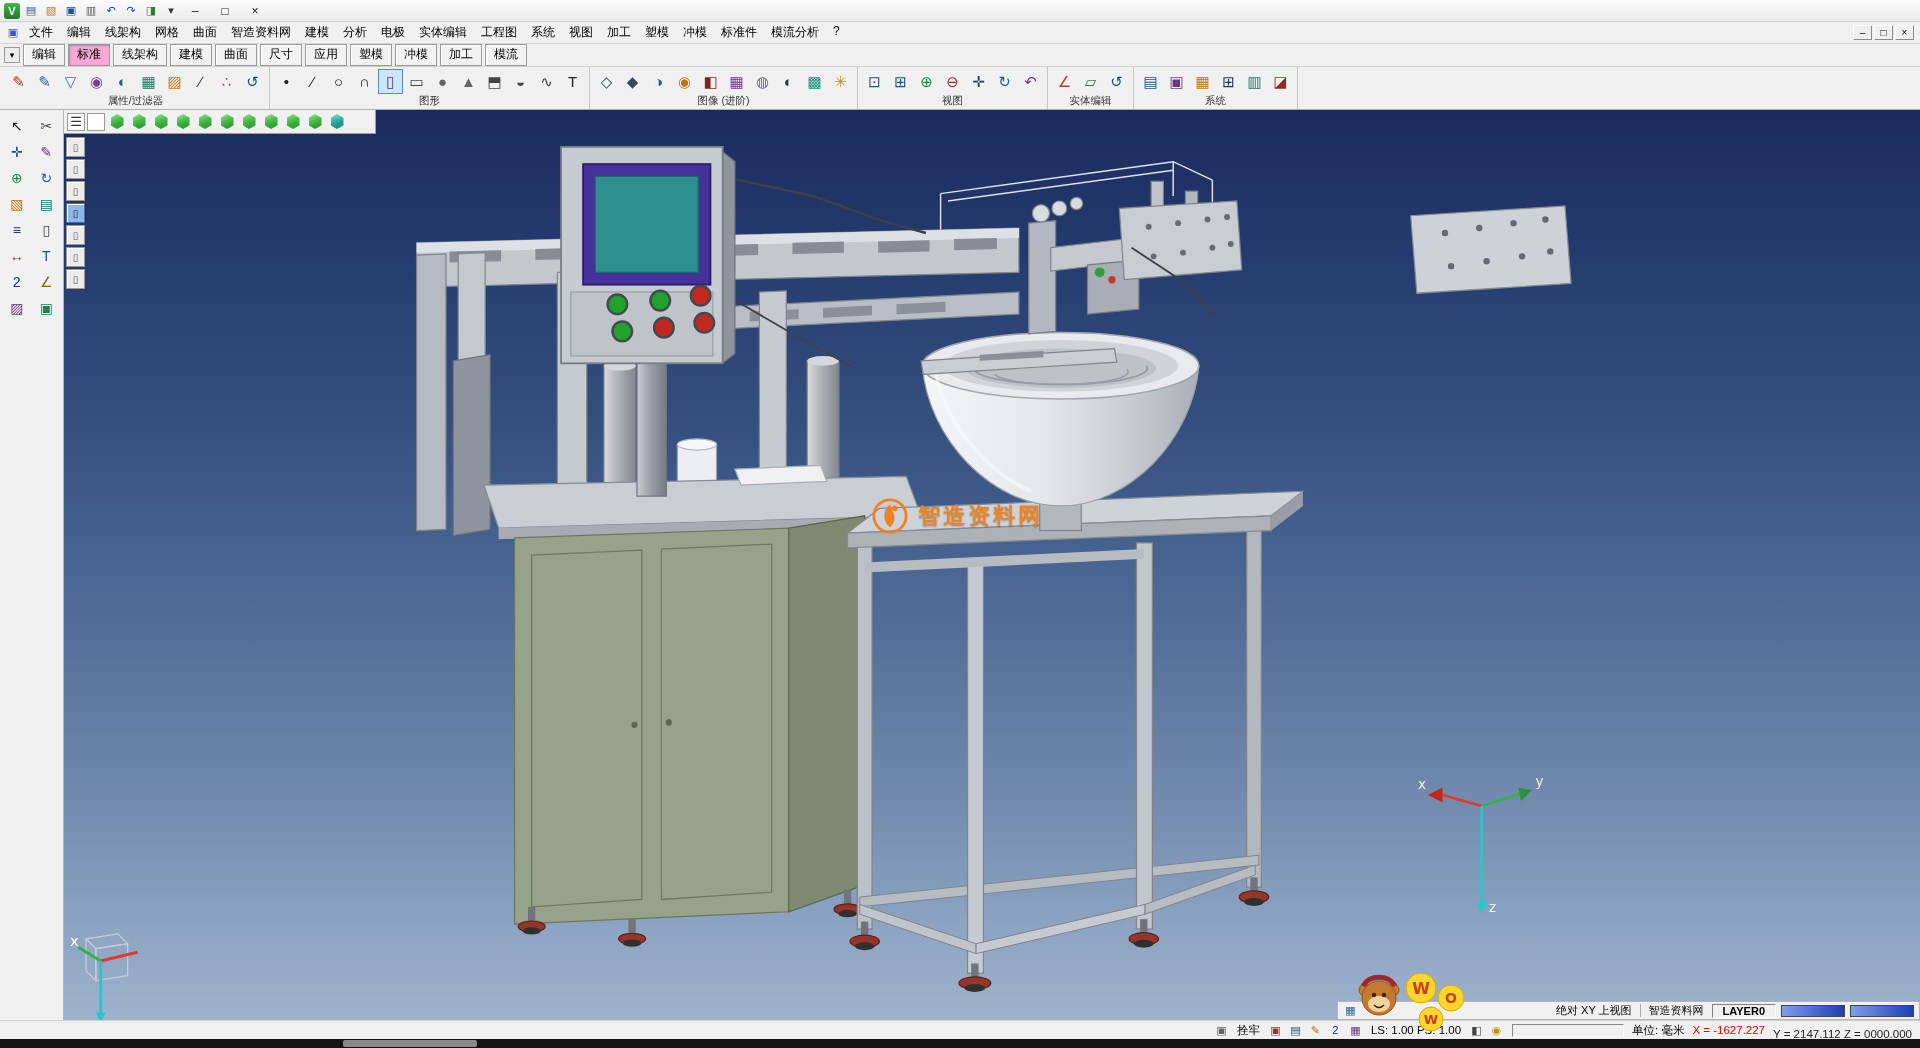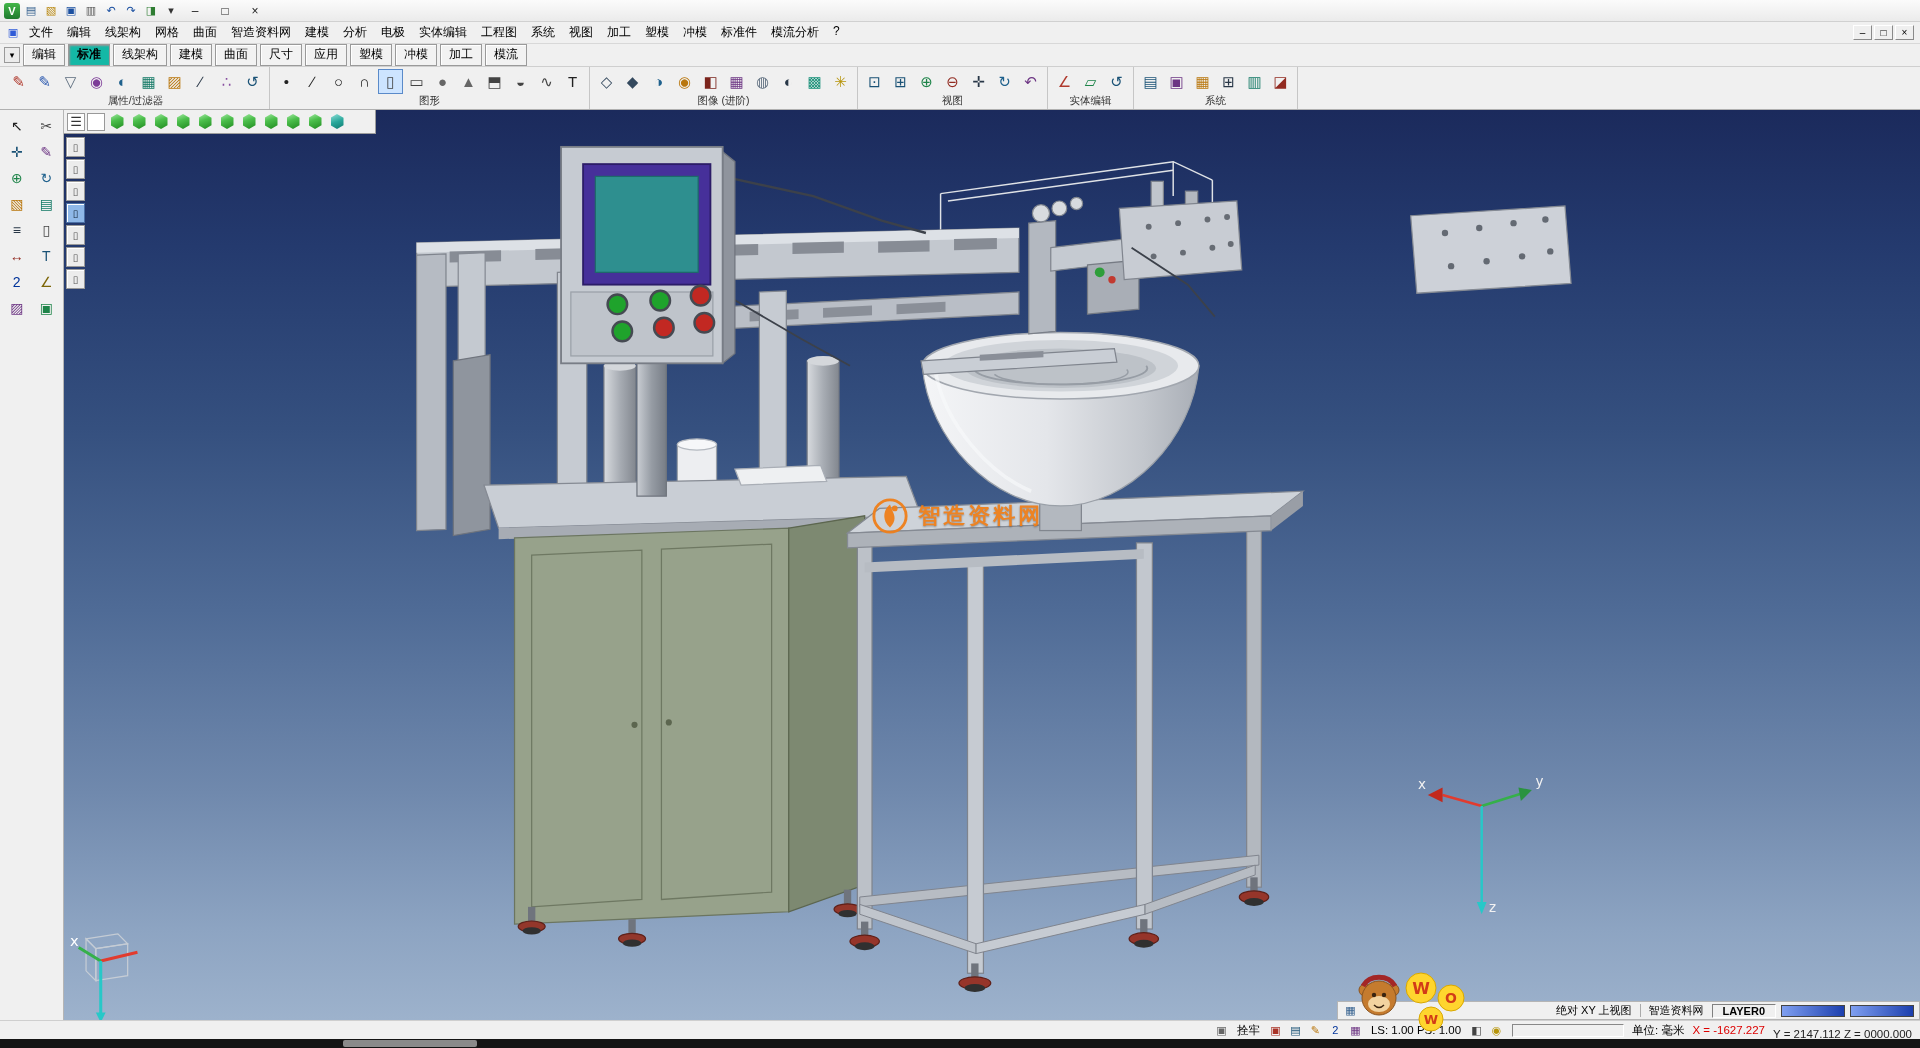--- a/index.html
+++ b/index.html
@@ -21,21 +21,21 @@
   .mdi-icon { width:18px; text-align:center; color:#2f5bd8; font-size:11px; }
   .menuitems { display:flex; flex:1; }
   .mitem { padding:2px 7px; white-space:nowrap; }
   .mdicontrols { display:flex; gap:2px; margin-right:2px; }
   .mdibtn { width:19px; height:15px; display:flex; align-items:center; justify-content:center; font-size:10px; background:#efefef; border:1px solid; border-color:#fff #8a8a8a #8a8a8a #fff; }
 
   
   .tabbar { height:23px; display:flex; align-items:center; gap:3px; background:#f0f0f0; border-bottom:1px solid #cfcfcf; padding:0 4px; }
   .tab-dd { width:16px; height:16px; display:flex; align-items:center; justify-content:center; font-size:9px; border:1px solid #9a9a9a; background:#ececec; }
   .tab { padding:1px 8px 2px; font-size:12px; border:1px solid #9a9a9a; background:#f2f2f2; box-shadow:inset 1px 1px 0 #fff; white-space:nowrap; }
-  .tab.active { background:#14b8a6; box-shadow:inset 1px 1px 2px #999;font-weight:bold; }
+  .tab.active { background:#f9a8d4; box-shadow:inset 1px 1px 2px #999; }
 
   
   .toolbar { height:43px; display:flex; align-items:stretch; background:#f0f0f0; border-bottom:1px solid #b0b0b0; padding-left:2px; }
   .tgroup { display:flex; flex-direction:column; justify-content:space-between; border-right:1px solid #c6c6c6; padding:2px 4px 0; }
   .tgroup-icons { display:flex; gap:1px; }
   .ticon { width:25px; height:25px; display:flex; align-items:center; justify-content:center; font-size:15px; border:1px solid transparent; }
   .ticon.active { background:#cde4ff; border:1px solid #5a8ac9; }
   .tgroup-label { text-align:center; font-size:10.5px; color:#333; padding:0 0 2px; white-space:nowrap; }
 
   

